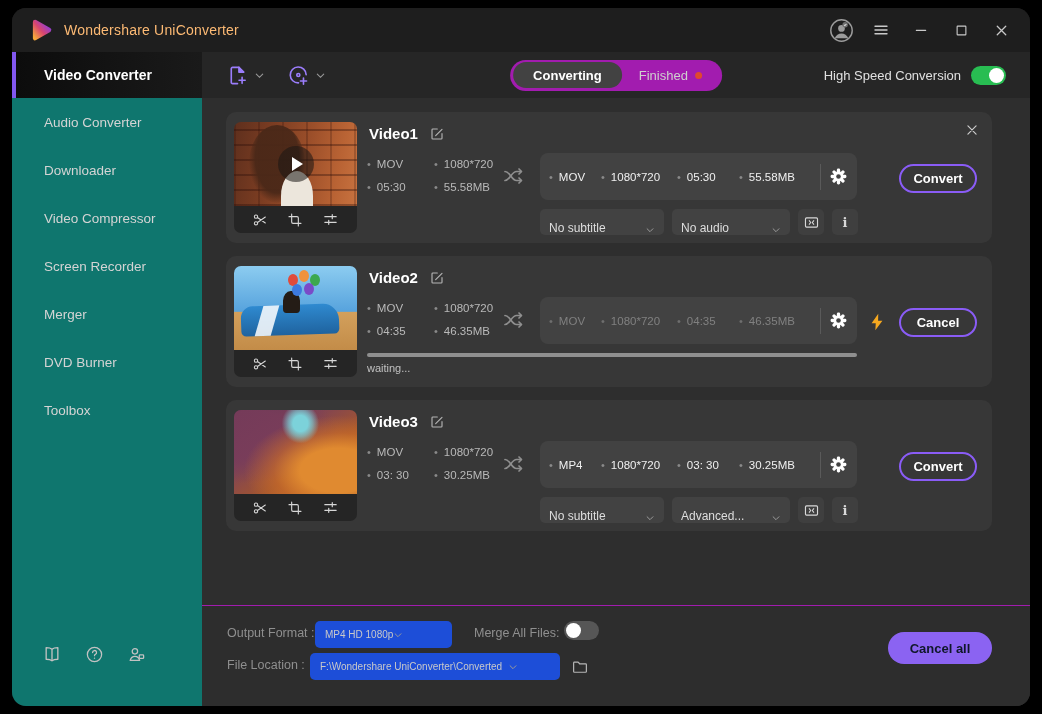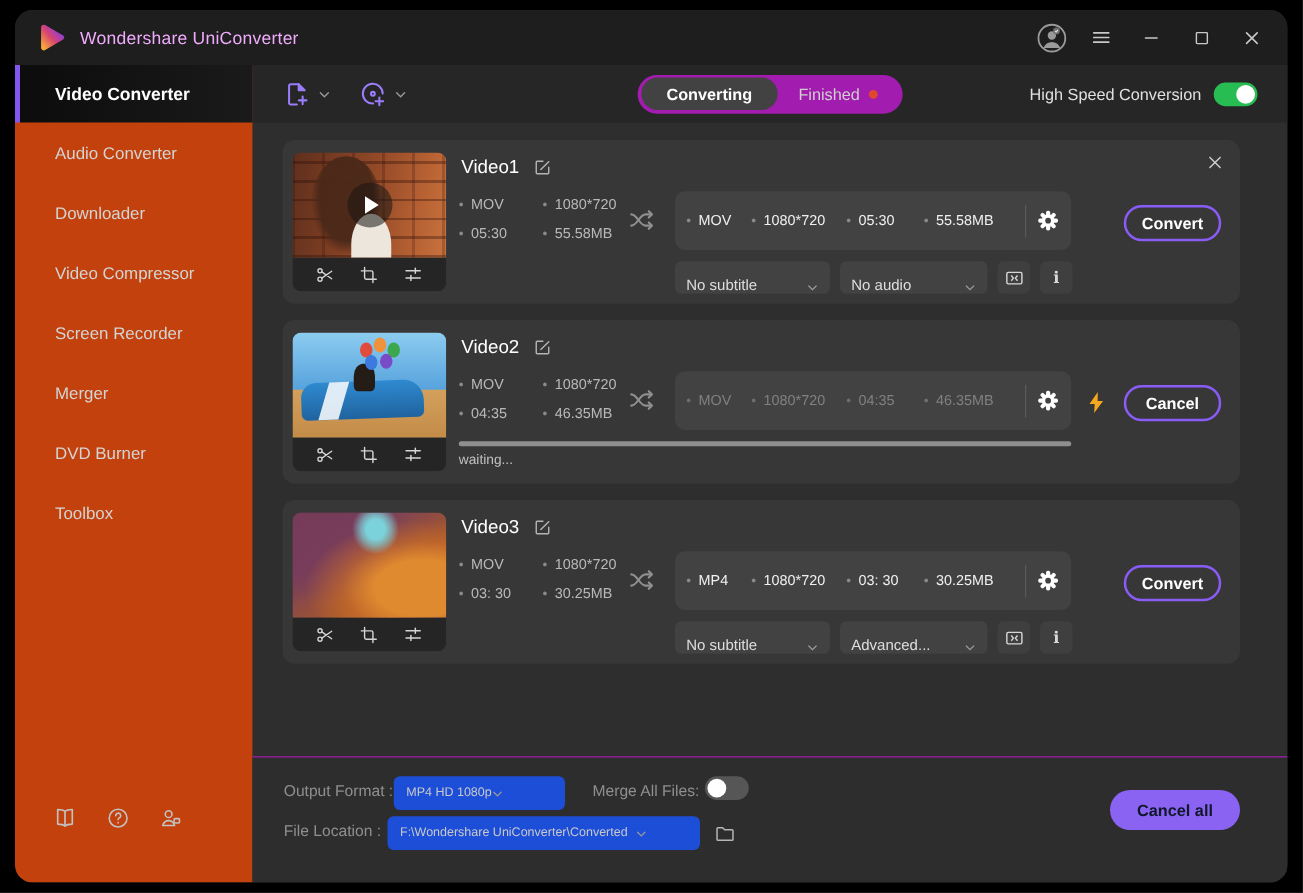--- a/index.html
+++ b/index.html
@@ -8,26 +8,26 @@
     font-family:"Liberation Sans", sans-serif;-webkit-font-smoothing:antialiased;
   }
   .window{
     position:absolute;left:12px;right:12px;top:8px;bottom:8px;
     background:#1e1e1e;border-radius:14px;overflow:hidden;display:flex;flex-direction:column;
     box-shadow:0 0 0 1px rgba(0,0,0,.8);
   }
   
   .titlebar{height:44px;display:flex;align-items:center;padding:0 14px 0 16px;background:#1e1e1e;flex:0 0 auto}
   .logo{width:26px;height:26px;margin-right:10px}
-  .app-title{color:#f0abfc;font-size:14px;letter-spacing:.2px}
+  .app-title{color:#fdba74;font-size:14px;letter-spacing:.2px}
   .tb-right{margin-left:auto;display:flex;align-items:center;gap:10px}
   .tb-btn{width:30px;height:30px;display:flex;align-items:center;justify-content:center;color:#c9c9c9;cursor:default}
   
   .body-row{flex:1;display:flex;min-height:0}
-  .sidebar{width:190px;background:#c2410c;position:relative;flex:0 0 auto}
+  .sidebar{width:190px;background:#0f766e;position:relative;flex:0 0 auto}
   .nav-item{height:48px;display:flex;align-items:center;padding-left:32px;color:#d4d4d4;font-size:13.5px;cursor:default}
   .nav-item.active{height:46px;background:linear-gradient(90deg,#0c0c0c, #161616 70%, #1a1a1a);border-left:4px solid #8257f0;padding-left:28px;color:#fff;font-weight:bold;font-size:14px}
   .side-foot{position:absolute;left:30px;bottom:42px;display:flex;gap:22px;color:#c2c2c2}
   .side-foot .sf-icon{width:20px;height:20px;display:flex;align-items:center;justify-content:center}
   .main{flex:1;background:#2e2e2e;display:flex;flex-direction:column;min-width:0}
   
   .main-header{height:46px;background:#262626;display:flex;align-items:center;padding:0 24px;position:relative;flex:0 0 auto}
   .add-btn{display:flex;align-items:center;gap:5px;color:#9b7dfb;cursor:default}
   .add-btn + .add-btn{margin-left:22px}
   .chev{color:#999;display:inline-flex}
@@ -43,21 +43,21 @@
   .toggle.off{background:#565656}.toggle.off .knob{left:2px}
   
   .content{flex:1;padding:14px 38px 0 24px;overflow:hidden}
   .card{position:relative;height:131px;background:#373737;border-radius:10px;margin-bottom:13px}
   .thumb-wrap{position:absolute;left:8px;top:10px;width:123px;border-radius:7px;overflow:hidden}
   .thumb{height:84px;position:relative}
   .thumb-tools{height:27px;background:#252525;display:flex;align-items:center;justify-content:space-around;padding:0 8px;color:#d6d6d6}
   .play-overlay{position:absolute;left:50%;top:50%;transform:translate(-50%,-50%);width:36px;height:36px;border-radius:50%;background:rgba(25,22,20,.55);display:flex;align-items:center;justify-content:center}
   .play-tri{width:0;height:0;border-left:11px solid #fff;border-top:7px solid transparent;border-bottom:7px solid transparent;margin-left:3px}
   .title-row{position:absolute;left:143px;top:13px;display:flex;align-items:center;gap:11px}
-  .vtitle{color:#fff;font-size:15px;font-weight:normal}
+  .vtitle{color:#fff;font-size:15px;font-weight:bold}
   .edit-ic{color:#b5b5b5;display:flex}
   .src-grid{position:absolute;left:141px;top:46px;display:grid;grid-template-columns:67px auto;row-gap:11px;column-gap:0}
   .dot-item{font-size:11.5px;color:#b9b9b9;white-space:nowrap}
   .dot-item::before{content:"•";color:#8a8a8a;margin-right:6px;font-size:11px}
   .shuffle{position:absolute;left:276px;top:52px;color:#8f8f8f}
   .target-box{position:absolute;left:314px;top:41px;width:317px;height:47px;background:#424242;border-radius:8px;display:flex;align-items:center;padding:0 9px;box-sizing:border-box}
   .target-box .dot-item{color:#f0f0f0;font-size:11.5px}
   .t-fmt{width:52px}.t-res{width:76px}.t-dur{width:62px}.t-size{flex:1}
   .vdiv{width:1px;height:26px;background:#5a5a5a;margin:0 8px 0 2px}
   .gear{display:flex;width:19px;height:19px}

